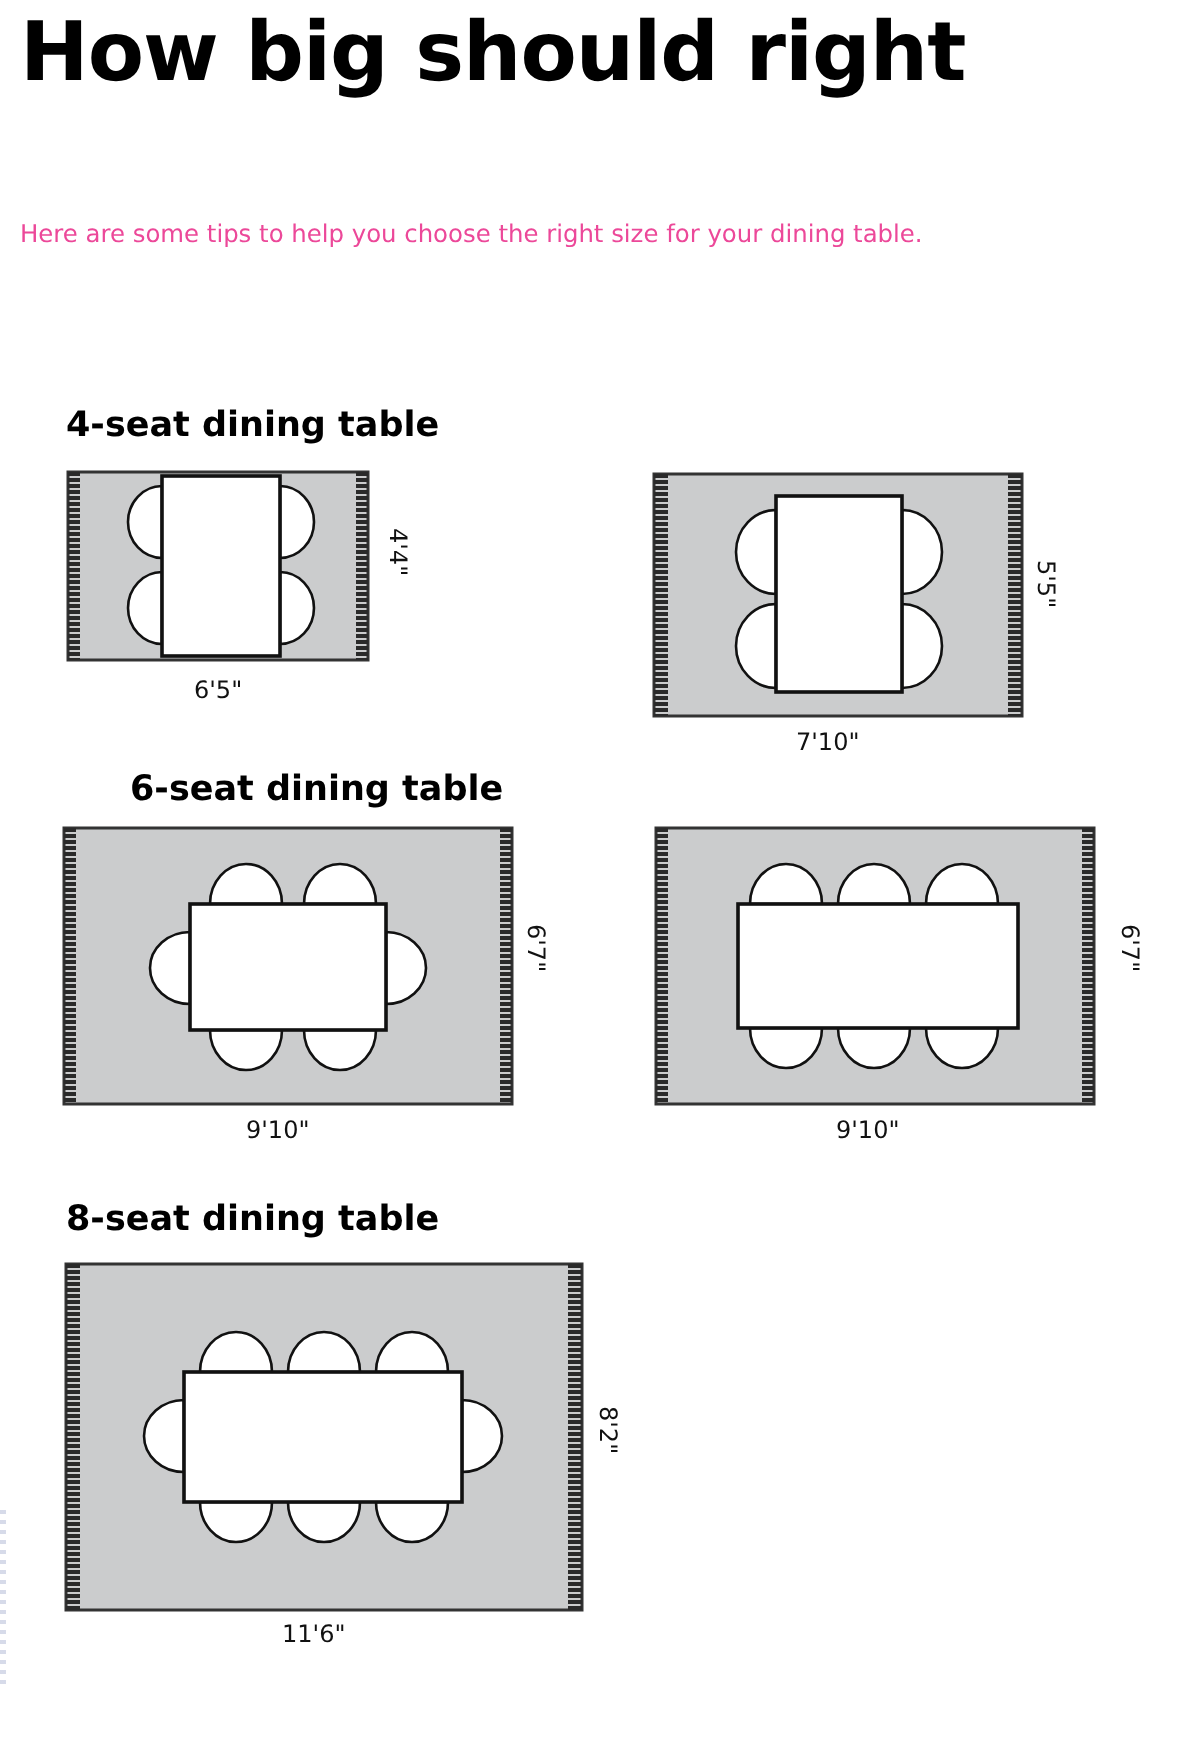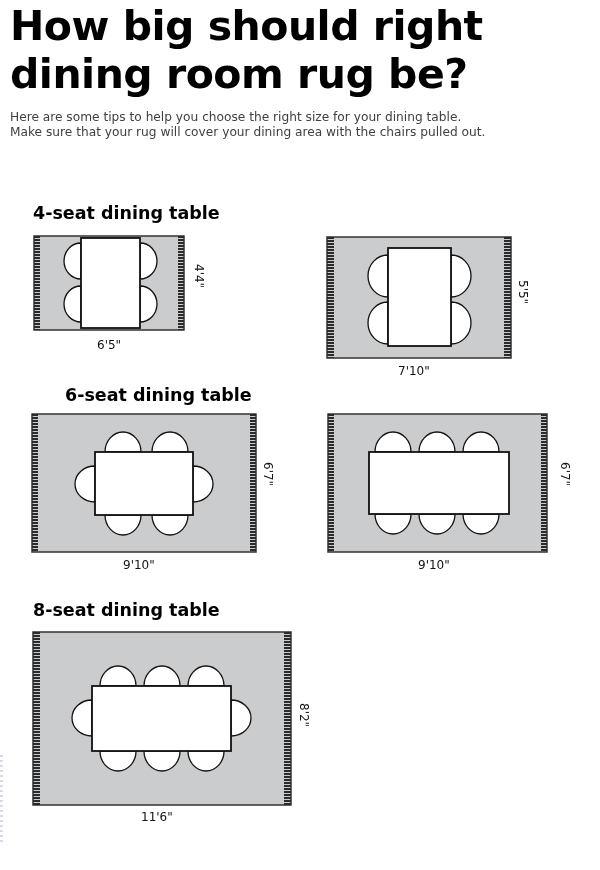--- a/index.html
+++ b/index.html
@@ -1,36 +1,34 @@
 <!DOCTYPE html>
 <html><head>
 <meta charset="utf-8">
 <style>
   html, body { margin:0; padding:0; background:#ffffff; }
   body { width:600px; height:870px; position:relative; overflow:hidden; font-family:"DejaVu Sans", sans-serif; color:#000; }
   .title { position:absolute; left:10px; top:2px; font-size:41px; font-weight:bold; line-height:48px; letter-spacing:-0.5px; margin:0; }
-  .subtitle { position:absolute; left:10px; top:110px; font-size:12.2px; line-height:15px; color:#404040; margin:0; }
+  .subtitle { position:absolute; left:10px; top:110px; font-size:12.2px; line-height:15px; color:#ec4899; margin:0; }
   .section-title { position:absolute; font-size:17.5px; font-weight:bold; margin:0; }
   .diagram { position:absolute; }
   .diagram svg { position:absolute; left:0; top:0; overflow:visible; }
   .dim { position:absolute; font-size:12px; color:#111; white-space:nowrap; }
   .dim-v { transform:rotate(90deg); transform-origin:left top; }
   .edge-mark { position:absolute; left:0; top:755px; width:3px; height:90px;
     background:repeating-linear-gradient(to bottom,#c5cbe0 0 2px,transparent 2px 5px); opacity:.7; }
 </style>
 </head>
 <body>
 
 <h1 class="title">
   <span>How big should right</span><br>
-  <span>dining room rug be?</span>
 </h1>
 <p class="subtitle">
   <span>Here are some tips to help you choose the right size for your dining table.</span><br>
-  <span>Make sure that your rug will cover your dining area with the chairs pulled out.</span>
 </p>
 
 <h2 class="section-title" style="left:33px;top:203px;">4-seat dining table</h2>
 
 <div class="diagram" style="left:34px;top:236px;width:150px;height:94px;">
   <svg width="150" height="94" viewBox="0 0 150 94">
     <defs>
       <pattern id="fr" width="6" height="3" patternUnits="userSpaceOnUse">
           <rect width="6" height="2" fill="#2a2a2a"></rect>
         </pattern>

